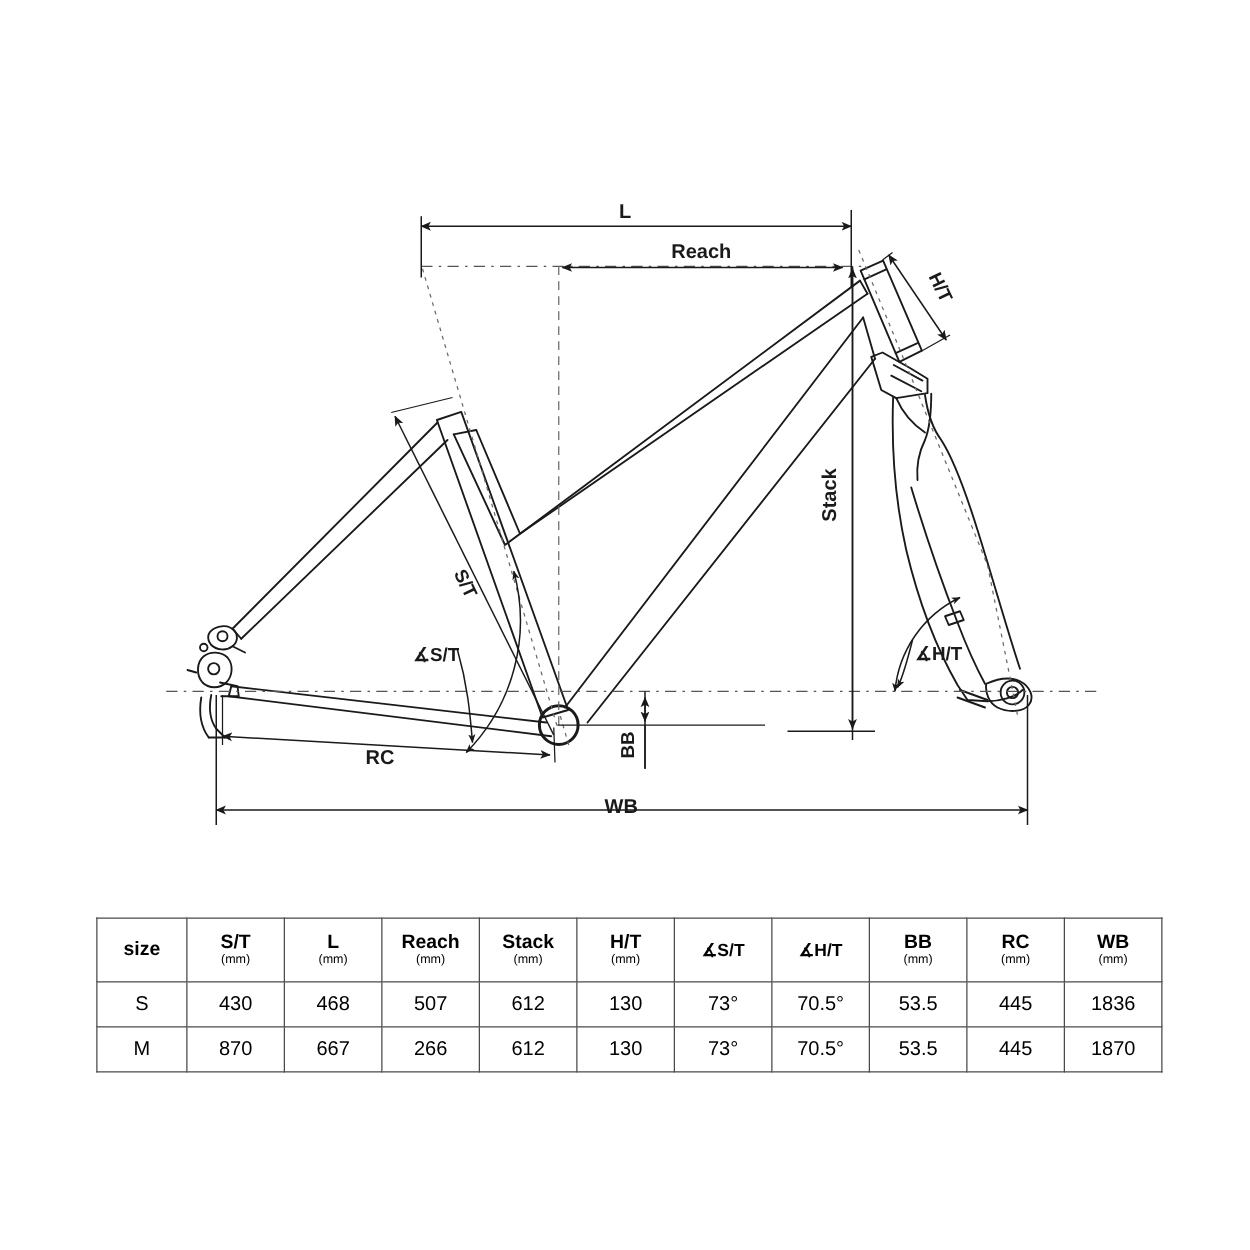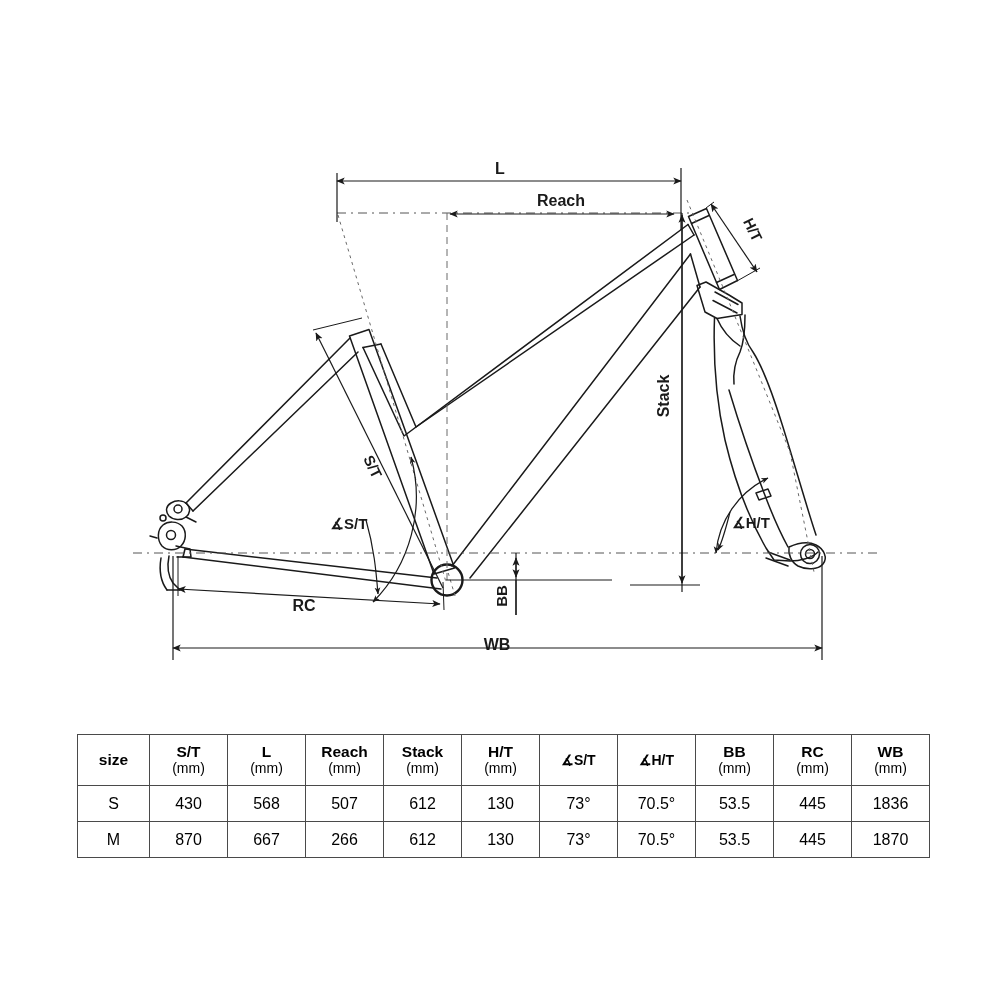--- a/index.html
+++ b/index.html
@@ -54,21 +54,21 @@
   }
   table.spec th {
     height: 46px;
     font-size: 15.5px;
     font-weight: bold;
     line-height: 1.05;
     padding: 2px 1px;
   }
   table.spec th .unit {
     display: block;
-    font-size: 14px;
+    font-size: 10px;
     font-weight: normal;
     margin-top: 1px;
   }
   table.spec th .hdr {
     display: block;
   }
   table.spec td {
     height: 35px;
     font-size: 16px;
     font-weight: normal;
@@ -351,21 +351,21 @@
           <th>
             <span class="hdr">WB</span>
             <span class="unit">(mm)</span>
           </th>
         </tr>
       </thead>
       <tbody>
         <tr>
           <td>S</td>
           <td>430</td>
-          <td>568</td>
+          <td>468</td>
           <td>507</td>
           <td>612</td>
           <td>130</td>
           <td>73°</td>
           <td>70.5°</td>
           <td>53.5</td>
           <td>445</td>
           <td>1836</td>
         </tr>
         <tr>

